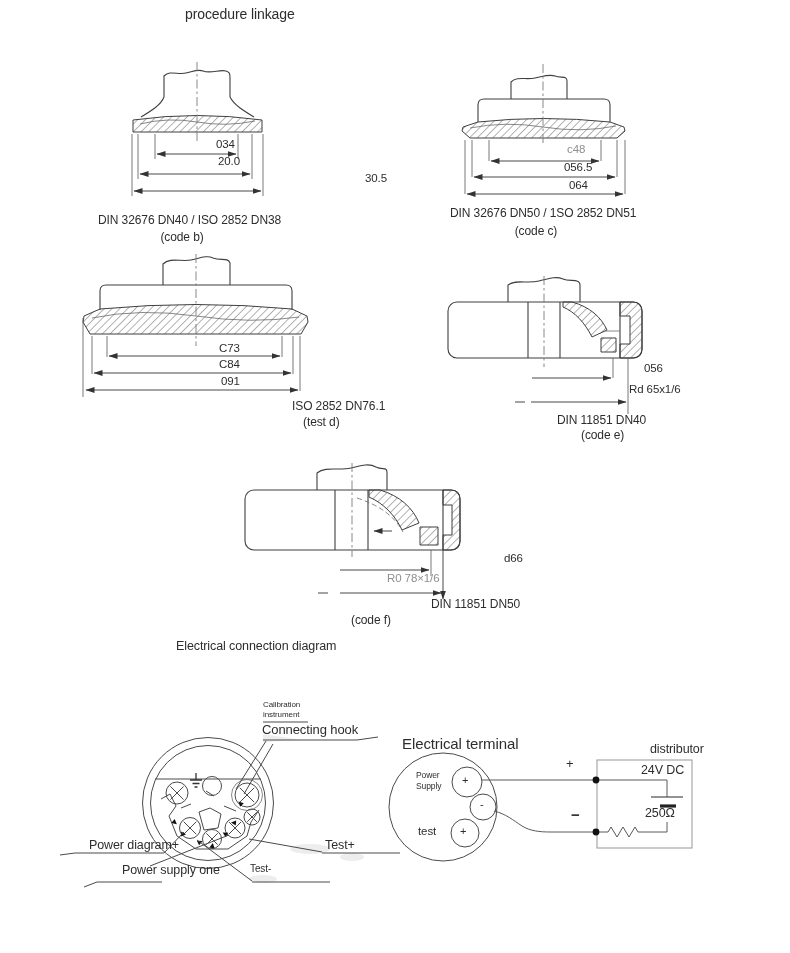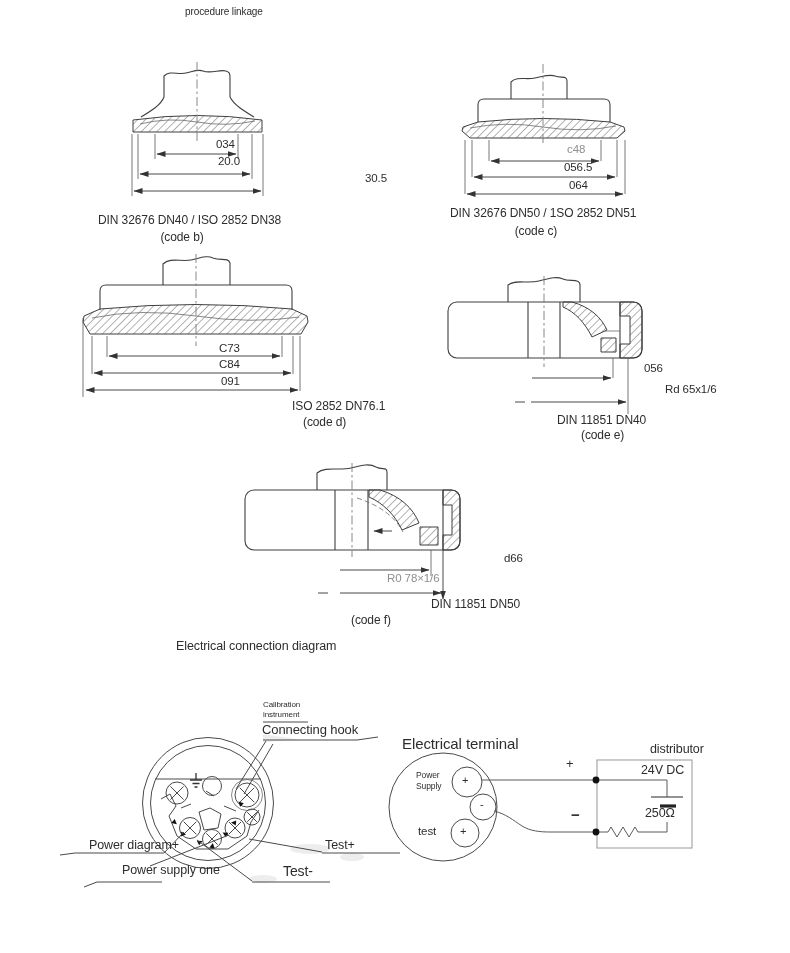--- a/index.html
+++ b/index.html
@@ -173,61 +173,61 @@
     <path d="M651,797 H683" stroke="#4a4a4a" stroke-width="1.2" fill="none"></path>
     <path d="M660,806 H676" stroke="#222" stroke-width="3.2" fill="none"></path>
     <path class="wire" d="M667,822 V832"></path>
     <path class="wire" d="M596,832 H608 L611,827 L617,837 L623,827 L629,837 L635,827 L638,832 H667"></path>
     <path class="wire" d="M494,811 C506,814 513,820 522,826 C530,831 540,832 550,832 H596"></path>
     <circle cx="596" cy="780" r="3.4" fill="#111"></circle>
     <circle cx="596" cy="832" r="3.4" fill="#111"></circle>
   </g>
 </svg>
 
-<div class="lbl captxt" style="left:185px;top:6px;font-size:10px;">procedure linkage</div>
+<div class="lbl captxt" style="left:185px;top:6px;font-size:14px;">procedure linkage</div>
 
 <div class="lbl dimtxt" style="left:180px;top:138px;">034</div>
 <div class="lbl dimtxt" style="left:182px;top:155px;">20.0</div>
 <div class="lbl dimtxt" style="left:329px;top:172px;">30.5</div>
 <div class="lbl captxt ctr" style="left:98px;top:214px;width:168px;">DIN 32676 DN40 / ISO 2852 DN38</div>
 <div class="lbl codetxt ctr" style="left:98px;top:231px;width:168px;">(code b)</div>
 
 <div class="lbl dimtxt gray" style="left:531px;top:143px;">c48</div>
 <div class="lbl dimtxt" style="left:528px;top:161px;">056.5</div>
 <div class="lbl dimtxt" style="left:533px;top:179px;">064</div>
 <div class="lbl captxt ctr" style="left:450px;top:207px;width:172px;">DIN 32676 DN50 / 1SO 2852 DN51</div>
 <div class="lbl codetxt ctr" style="left:450px;top:225px;width:172px;">(code c)</div>
 
 <div class="lbl dimtxt" style="left:183px;top:342px;">C73</div>
 <div class="lbl dimtxt" style="left:183px;top:358px;">C84</div>
 <div class="lbl dimtxt" style="left:185px;top:375px;">091</div>
 <div class="lbl captxt" style="left:292px;top:400px;">ISO 2852 DN76.1</div>
-<div class="lbl codetxt" style="left:303px;top:416px;">(code d)</div>
+<div class="lbl codetxt" style="left:303px;top:416px;">(test d)</div>
 
 <div class="lbl dimtxt" style="left:608px;top:362px;">056</div>
-<div class="lbl dimtxt" style="left:593px;top:383px;padding-left:36px;">Rd 65x1/6</div>
+<div class="lbl dimtxt" style="left:593px;top:383px;">Rd 65x1/6</div>
 <div class="lbl captxt" style="left:557px;top:414px;">DIN 11851 DN40</div>
 <div class="lbl codetxt" style="left:581px;top:429px;">(code e)</div>
 
 <div class="lbl dimtxt" style="left:468px;top:552px;">d66</div>
 <div class="lbl dimtxt gray" style="left:351px;top:572px;">R0 78×1/6</div>
 <div class="lbl captxt" style="left:431px;top:598px;">DIN 11851 DN50</div>
 <div class="lbl codetxt" style="left:351px;top:614px;">(code f)</div>
 
 <div class="lbl" style="left:176px;top:639px;font-size:12.5px;">Electrical connection diagram</div>
 
 <div class="lbl small8" style="left:263px;top:700px;">
   <div>Calibration</div>
   <div>instrument</div>
 </div>
 <div class="lbl" style="left:262px;top:723px;font-size:13px;">Connecting hook</div>
 <div class="lbl" style="left:89px;top:838px;font-size:12.5px;">Power diagram+</div>
 <div class="lbl" style="left:325px;top:838px;font-size:12.5px;">Test+</div>
 <div class="lbl" style="left:122px;top:863px;font-size:12.5px;">Power supply one</div>
-<div class="lbl" style="left:250px;top:863px;font-size:14px;margin-left:33px;">Test-</div>
+<div class="lbl" style="left:250px;top:863px;font-size:10px;">Test-</div>
 
 <div class="lbl" style="left:402px;top:735px;font-size:15px;">Electrical terminal</div>
 <div class="lbl" style="left:416px;top:770px;font-size:8.5px;line-height:10.5px;">
   <div>Power</div>
   <div>Supply</div>
 </div>
 <div class="lbl" style="left:418px;top:825px;font-size:11.5px;">test</div>
 <div class="lbl" style="left:462px;top:774px;font-size:11px;">+</div>
 <div class="lbl" style="left:480px;top:798px;font-size:11px;">-</div>
 <div class="lbl" style="left:460px;top:825px;font-size:11px;">+</div>

